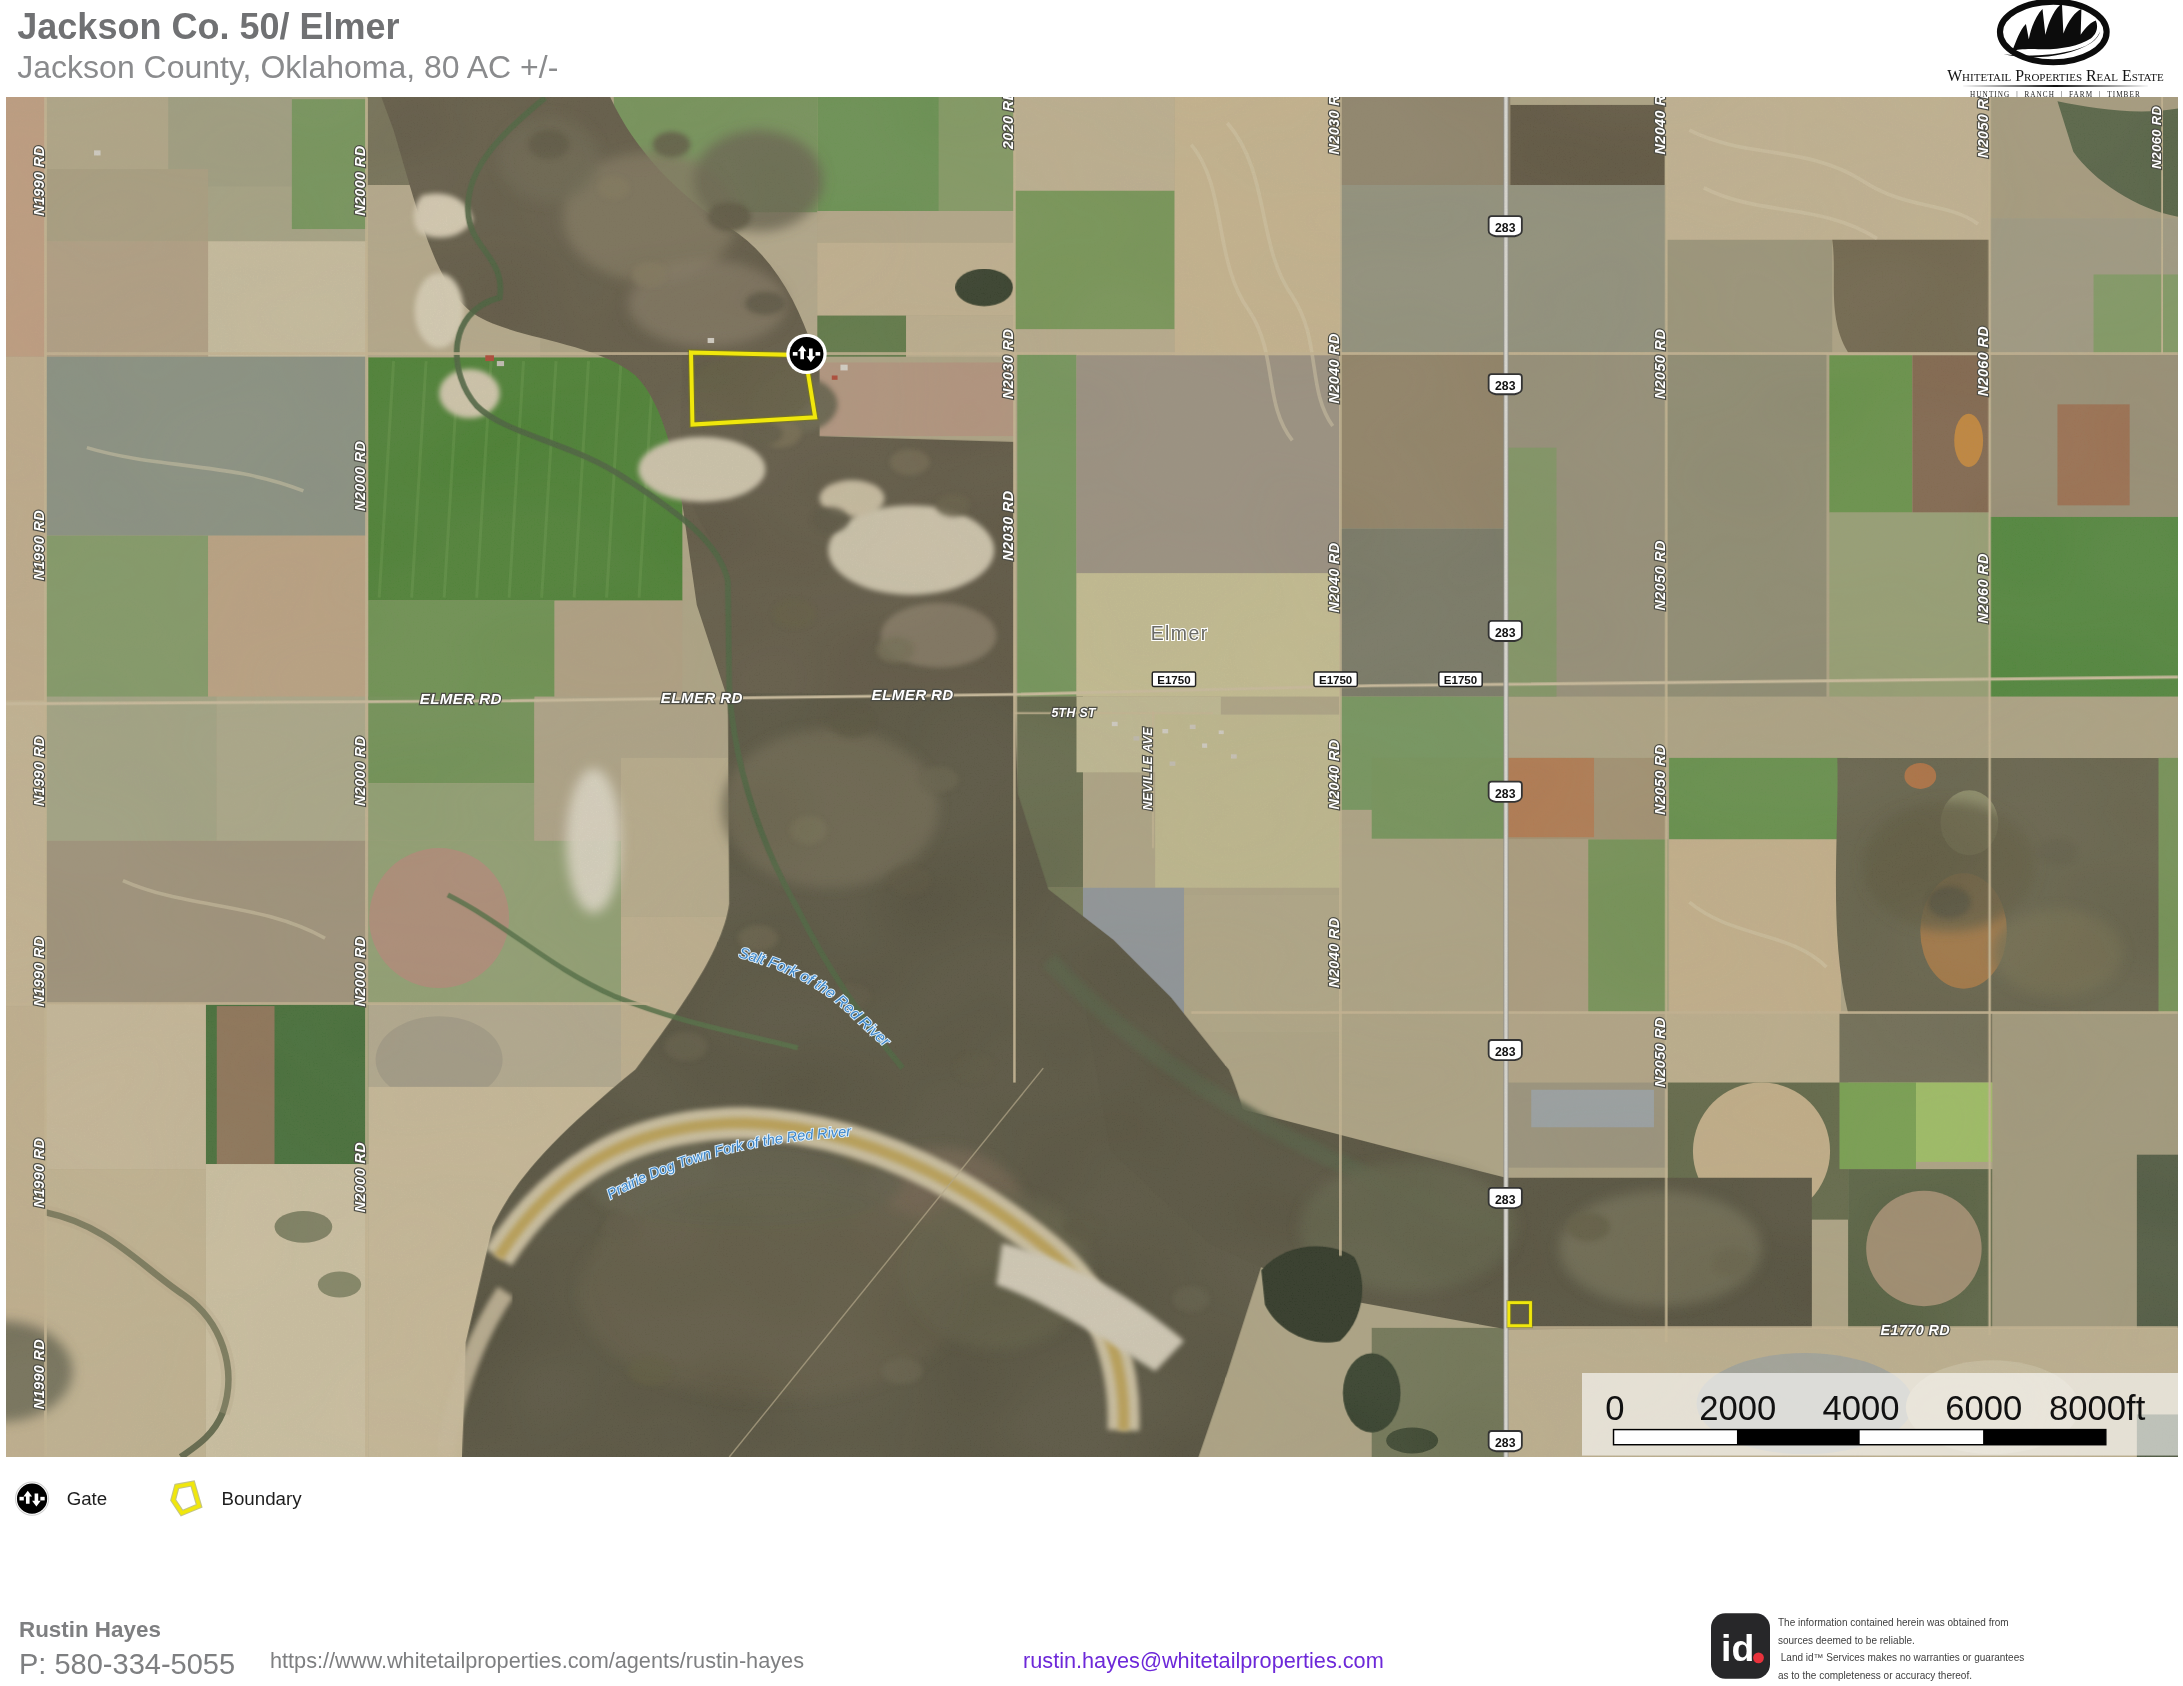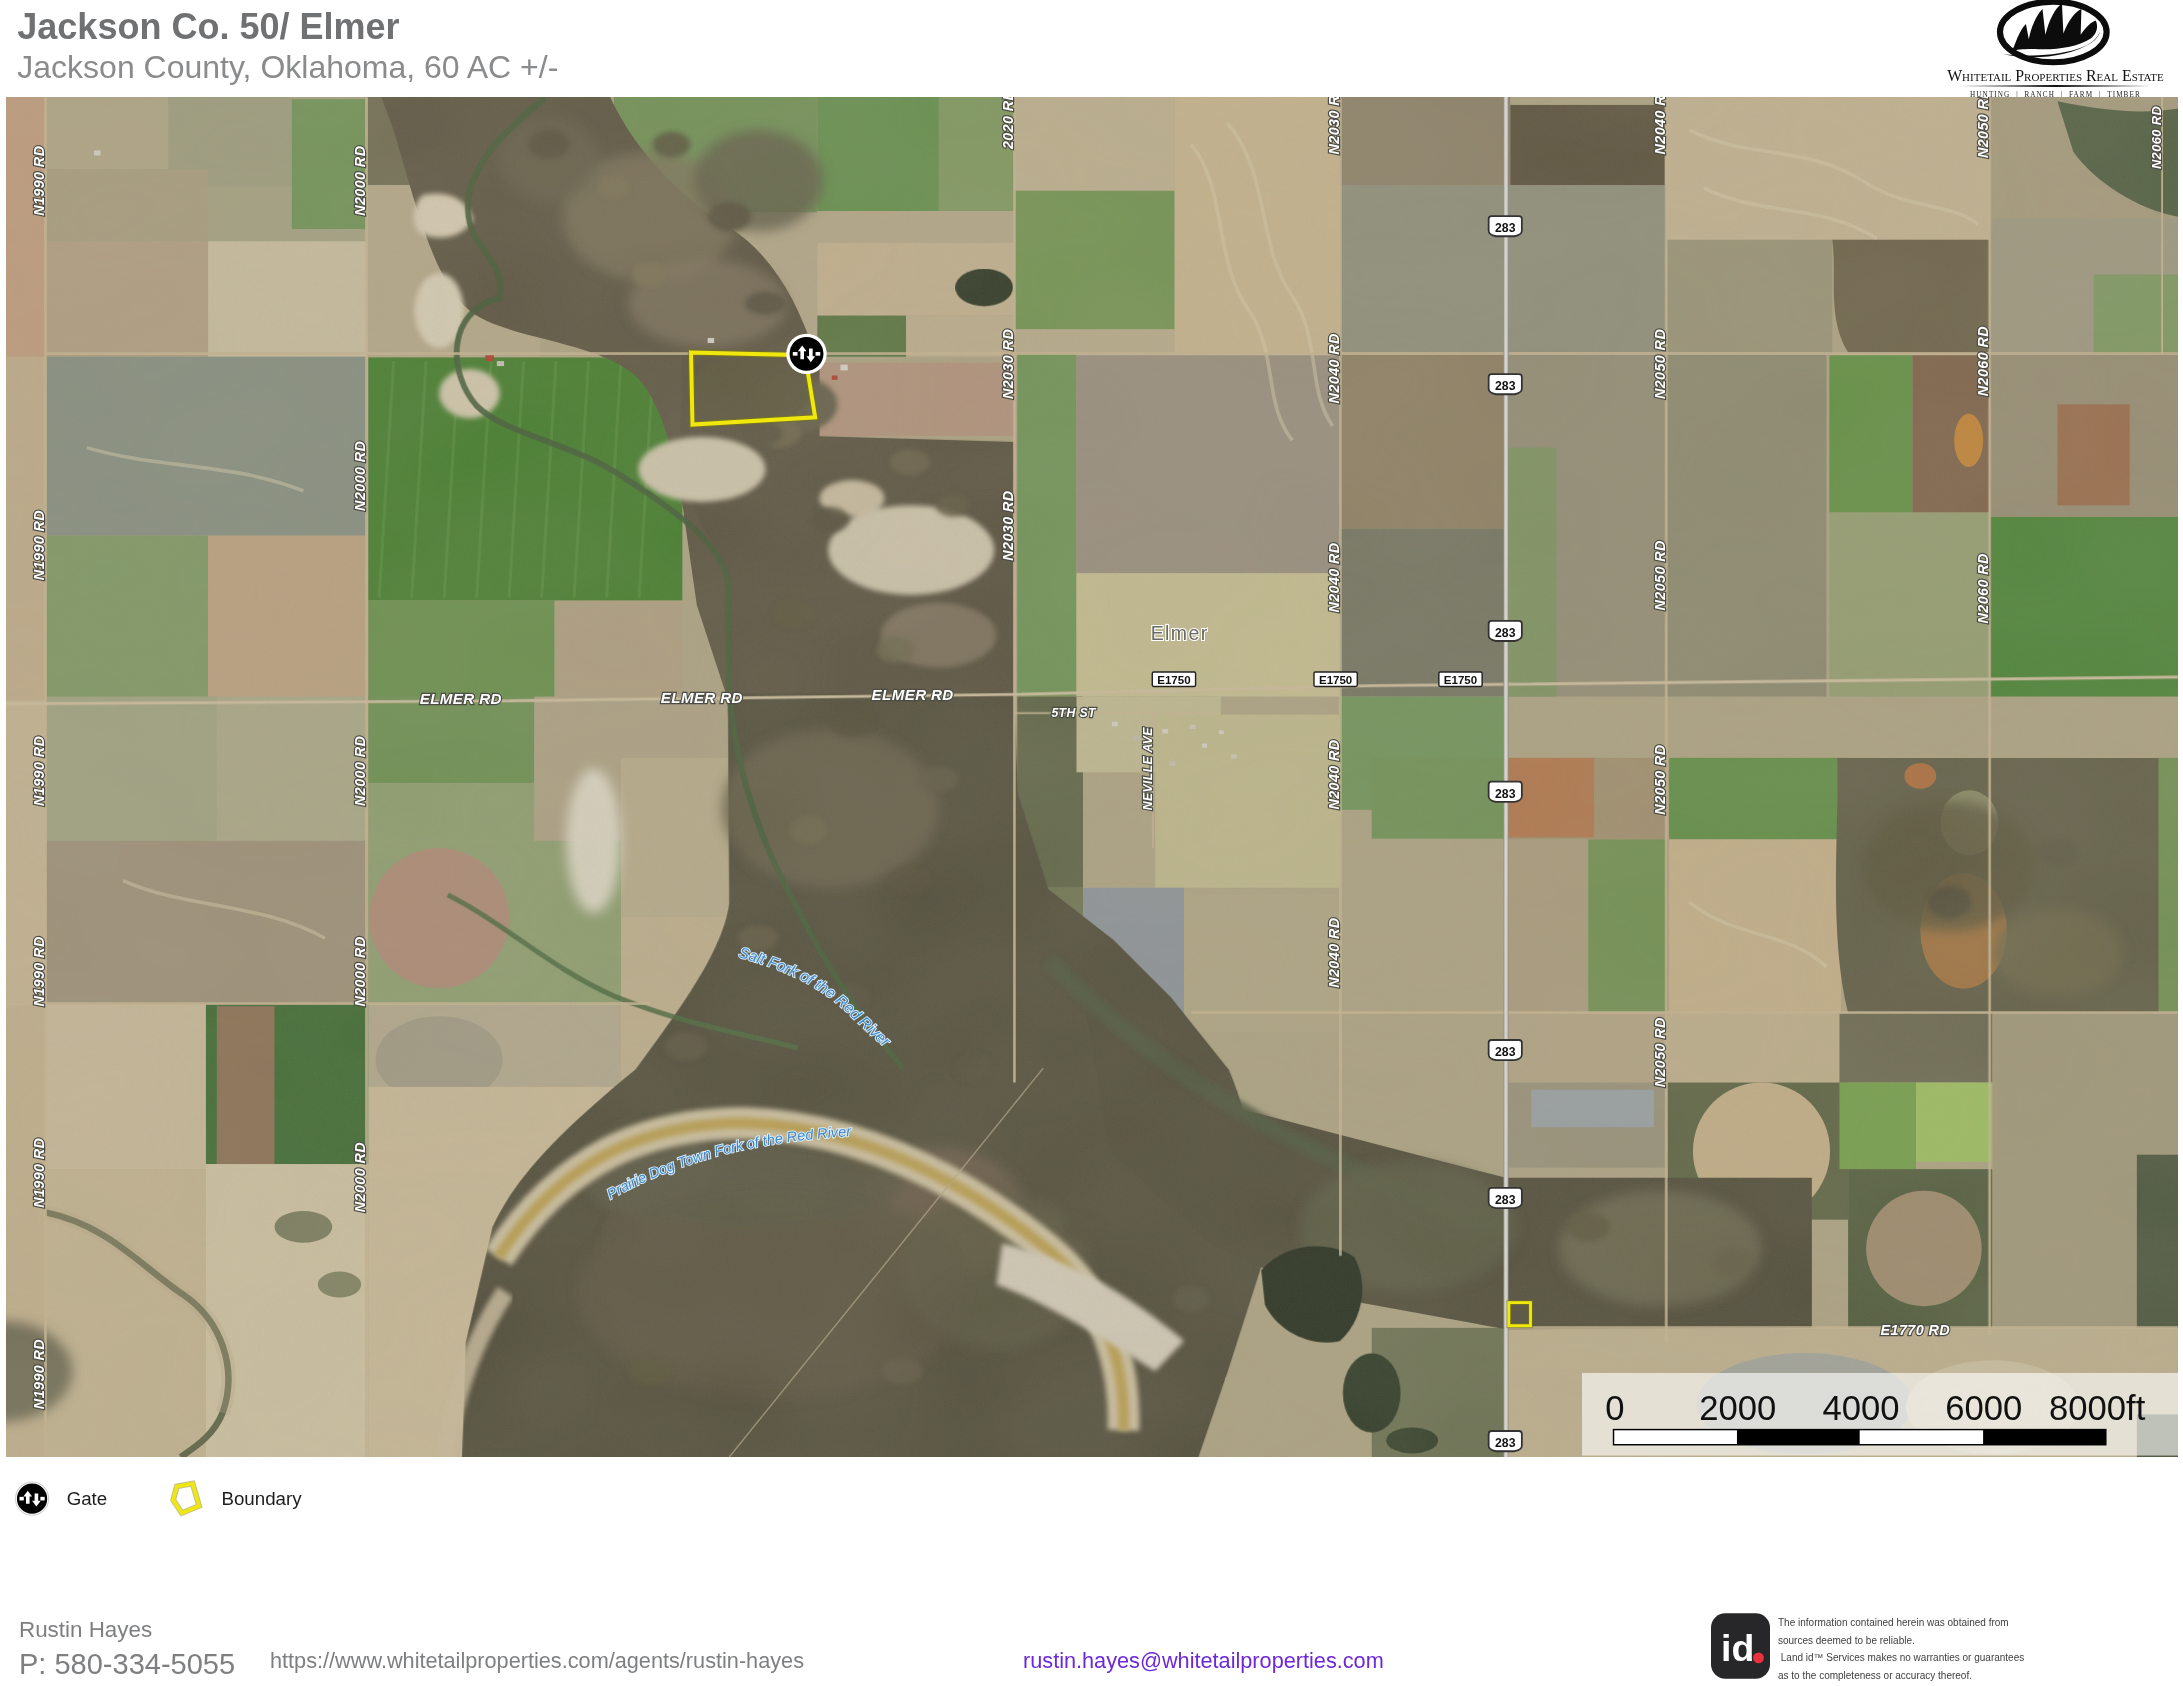--- a/index.html
+++ b/index.html
@@ -1,21 +1,21 @@
 <!DOCTYPE html>
 <html style="font-size:11.5px"><head><meta charset="utf-8">
 <style>
 html,body{margin:0;padding:0;background:#fff;width:2183px;height:1687px;overflow:hidden;}
 body{font-family:"Liberation Sans", sans-serif;position:relative;}
 .abs{position:absolute;}
 </style></head><body>
 
 <div class="abs" style="left:17.3px;top:5.8px;font-size:36px;font-weight:bold;color:#707173;">Jackson Co. 50/ Elmer</div>
 
-<div class="abs" style="left:17.3px;top:49px;font-size:32px;color:#8a8b8d;">Jackson County, Oklahoma, 60 AC +/-</div>
+<div class="abs" style="left:17.3px;top:49px;font-size:32px;color:#8a8b8d;">Jackson County, Oklahoma, 80 AC +/-</div>
 
 <svg class="abs" style="left:1920px;top:0px;" width="263" height="105" viewBox="2660 0 365 145">
  <ellipse cx="2845" cy="44" rx="74" ry="42" fill="none" stroke="#0c0c0c" stroke-width="8.5"></ellipse>
  <path d="M2788,70
  C2794,56 2798,42 2807,33 L2811,54
  C2814,38 2821,21 2830,12 L2834,48
  C2839,28 2848,10 2857,5 L2859,46
  C2866,28 2875,16 2884,12 L2883,48
  C2890,37 2898,30 2904,28
  C2908,37 2905,47 2897,53
@@ -470,21 +470,21 @@
 <path d="M50,2088 l-6,-8 h3.5 v-10 h5 v10 h3.5 Z" fill="#fff"></path>
     </g>
 <text x="92" y="2086" font-size="26" fill="#1d1d1d">Gate</text>
 <g>
       <polygon points="245,2060 267,2056 276,2087 252,2097 240,2079" fill="none" stroke="#8a8a10" stroke-width="8" opacity="0.5"></polygon>
       <polygon points="245,2060 267,2056 276,2087 252,2097 240,2079" fill="none" stroke="#f0e70c" stroke-width="5"></polygon>
     </g>
 <text x="307" y="2086" font-size="26" fill="#1d1d1d">Boundary</text>
 </svg>
 
-<div class="abs" style="left:19px;top:1617px;font-size:22.4px;font-weight:normal;color:#7e7f81;">Rustin Hayes</div>
+<div class="abs" style="left:19px;top:1617px;font-size:22.4px;font-weight:bold;color:#7e7f81;">Rustin Hayes</div>
 
 <div class="abs" style="left:19px;top:1648px;font-size:29px;color:#7e7f81;">P: 580-334-5055</div>
 
 <div class="abs" style="left:270px;top:1648px;font-size:21.7px;color:#7e7f81;text-align:right;">https://www.whitetailproperties.com/agents/rustin-hayes</div>
 
 <div class="abs" style="left:1023px;top:1648px;font-size:21.7px;color:#6d28d9;">rustin.hayes@whitetailproperties.com</div>
 
 <svg class="abs" style="left:1711px;top:1613px;" width="59" height="66" viewBox="0 0 82 91">
 <rect x="0" y="0" width="82" height="91" rx="20" fill="#272729"></rect>
 <text x="14" y="66" font-size="52" font-weight="bold" fill="#fff" font-family="Liberation Sans, sans-serif">id</text>

